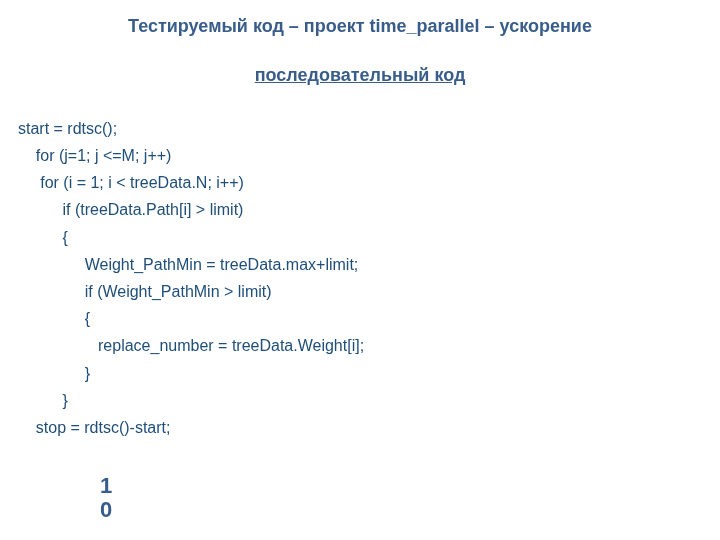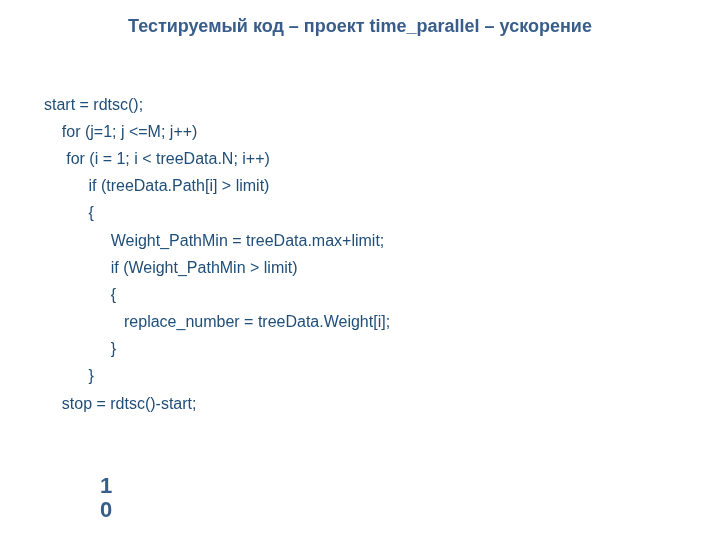--- a/index.html
+++ b/index.html
@@ -23,21 +23,21 @@
     font-weight: bold;
     font-size: 18px;
     line-height: 1.35;
     padding: 14px 40px 0 40px;
     color: #385d8a;
   }
   .title .underline {
     text-decoration: underline;
   }
   .code {
-    padding: 28px 20px 0 44px;
+    padding: 28px 20px 0 18px;
     font-size: 16px;
     line-height: 1.7;
     color: #1f4e79;
     white-space: pre;
   }
   .page-num {
     position: absolute;
     left: 96px;
     bottom: 18px;
     font-size: 22px;
@@ -49,20 +49,21 @@
   }
 </style>
 </head>
 <body>
 
 <div class="slide">
 
   <div class="title">
     <span>Тестируемый код – проект time_parallel – ускорение</span><br>
     <br>
+    <span class="underline">последовательный код</span>
   </div>
 
   <div class="code"><span>start = rdtsc();</span>
 <span>    for (j=1; j &lt;=M; j++)</span>
 <span>     for (i = 1; i &lt; treeData.N; i++)</span>
 <span>          if (treeData.Path[i] &gt; limit)</span>
 <span>          {</span>
 <span>               Weight_PathMin = treeData.max+limit;</span>
 <span>               if (Weight_PathMin &gt; limit)</span>
 <span>               {</span>

